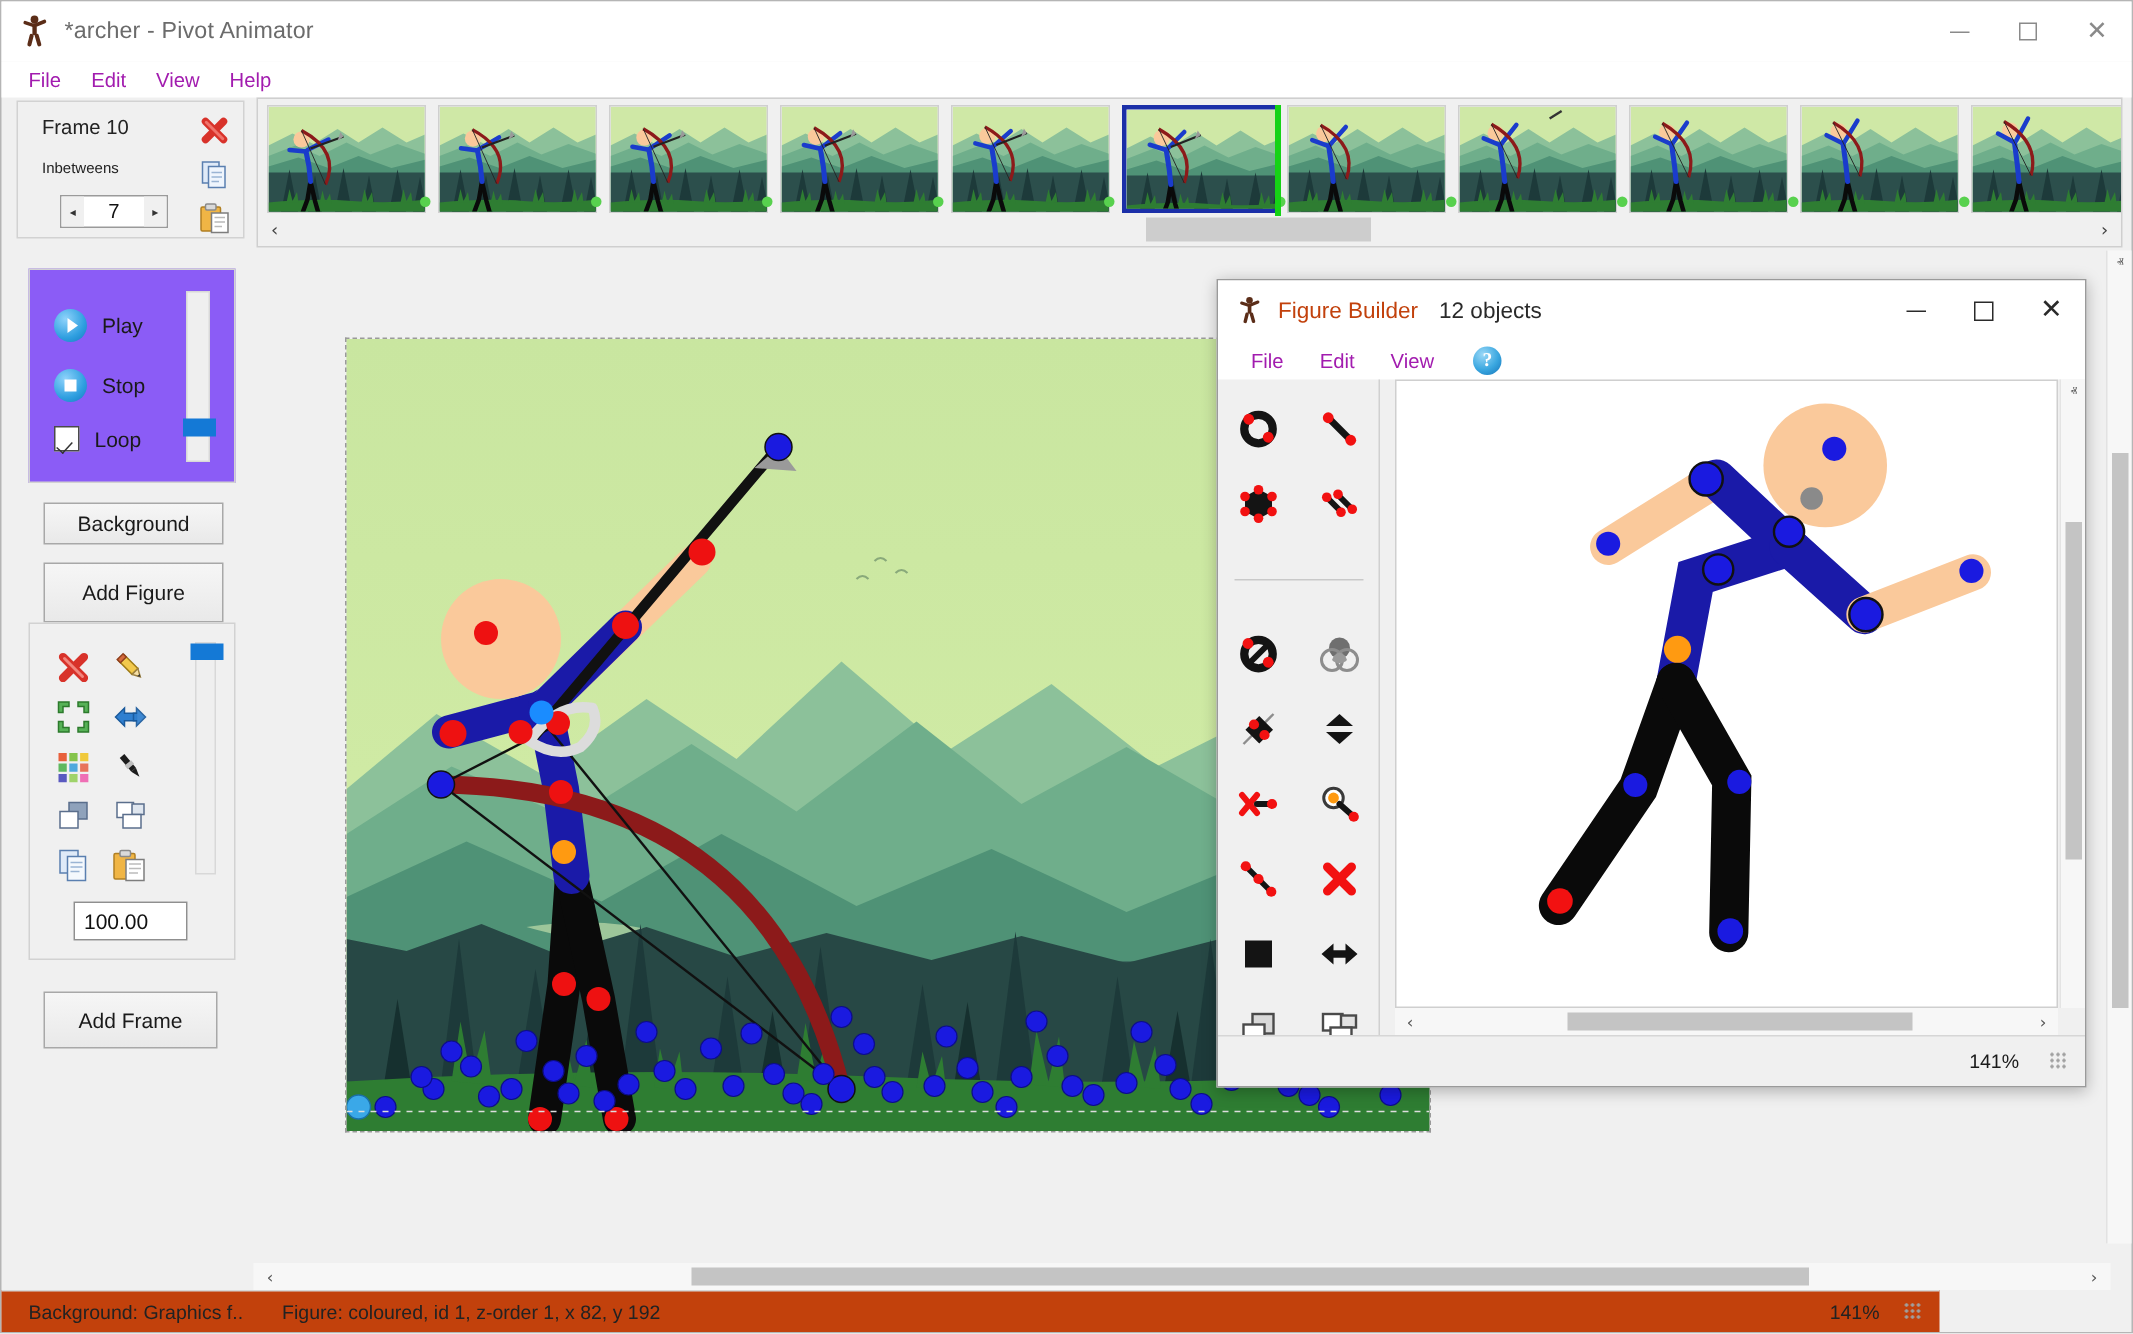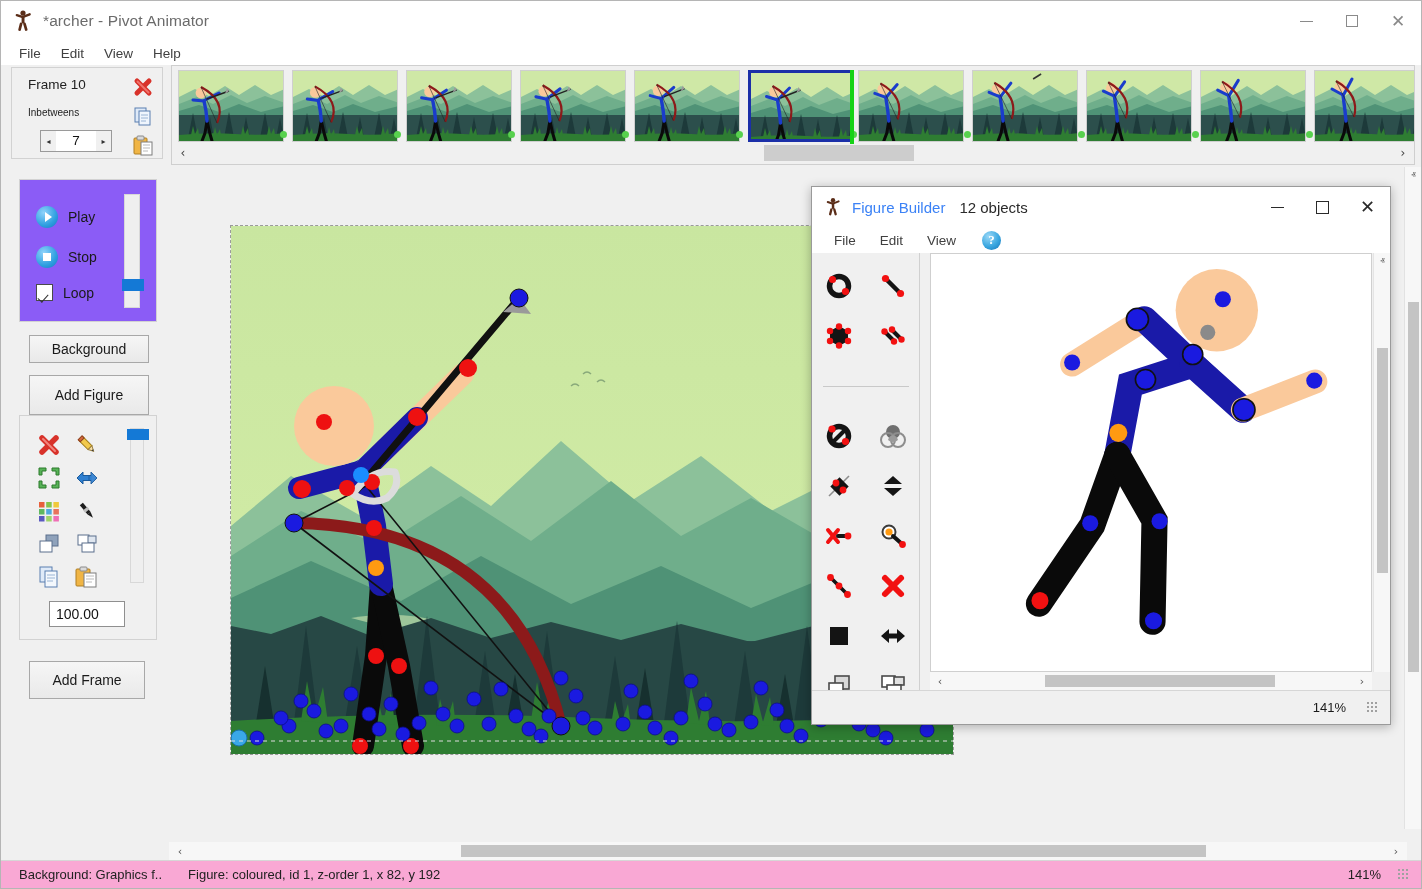--- a/index.html
+++ b/index.html
@@ -39,21 +39,21 @@
   .glyph-min { width: 13px; height: 1px; background: #8a8a8a; }
   .glyph-max { width: 12px; height: 12px; border: 1px solid #8a8a8a; }
   .glyph-close { font-size: 17px; line-height: 1; color: #8a8a8a; font-family: "DejaVu Sans", sans-serif;}
 
   
   .menubar {
     position: absolute; left: 0; top: 40px; width: 1420px; height: 24px;
     background: #ffffff; display: flex; align-items: center; padding-left: 8px;
   }
   .menu-item {
-    font-size: 13.5px; color: #404040; padding: 2px 10px; cursor: default;
+    font-size: 13.5px; color: #a21caf; padding: 2px 10px; cursor: default;
   }
 
   
   .frame-panel {
     position: absolute; left: 10px; top: 66px; width: 152px; height: 92px;
     background: #f0f0f0; border: 1px solid #d2d2d2;
   }
   .frame-label {
     position: absolute; left: 16px; top: 9px; font-size: 13.5px; color: #222;
   }
@@ -181,40 +181,40 @@
   .h-scrollbar {
     position: absolute; left: 168px; bottom: 28px; width: 1238px; height: 18px;
     background: #f7f7f7; display: flex; align-items: center;
   }
   .h-scrollbar .arrow { width: 22px; text-align:center; font-size:11px; color:#555; font-family:"DejaVu Sans",sans-serif;}
   .h-scrollbar .track { flex:1; position: relative; height:18px; }
   .h-scrollbar .track-thumb { position:absolute; top:3px; height:12px; background:#c4c4c4; }
 
   
   .statusbar {
-    position: absolute; left: 0; bottom: 0; width: 1420px; height: 28px;
-    background: #f9a8d4; border-top: 1px solid #d6d6d6;
+    position: absolute; left: 0; bottom: 0; width: 1292px; height: 28px;
+    background: #c2410c; border-top: 1px solid #d6d6d6;
     display: flex; align-items: center;
   }
   .status-bg { margin-left: 18px; font-size: 13px; color: #222; }
   .status-fig { margin-left: 26px; font-size: 13px; color: #222; }
   .status-zoom { position: absolute; right: 40px; font-size: 13px; color: #222; }
   .grip { position:absolute; right: 10px; width: 14px; height: 14px; }
 
   
   .fb-window {
     position: absolute; left: 810px; top: 185px; width: 580px; height: 539px;
     background: #ffffff; border: 1px solid #9a9a9a;
     box-shadow: 0 2px 10px rgba(0,0,0,.28);
   }
   .fb-title {
     height: 40px; display: flex; align-items: center; background: #fff;
   }
   .fb-title-icon { width: 22px; height: 22px; margin-left: 10px; margin-right: 8px; position: relative; }
-  .fb-title-text { font-size: 15px; color: #3b82f6; }
+  .fb-title-text { font-size: 15px; color: #c2410c; }
   .fb-title-sub { font-size: 15px; color: #2a2a2a; margin-left: 14px; }
   .fb-wincontrols { position: absolute; right: 0; top: 0; height: 40px; display: flex; }
   .fb-wb { width: 45px; height: 40px; display:flex; align-items:center; justify-content:center; }
   .fb-wb .gmin { width: 13px; height: 1px; background: #2a2a2a; }
   .fb-wb .gmax { width: 13px; height: 13px; border: 1px solid #2a2a2a; }
   .fb-wb .gclose { font-size: 18px; color: #2a2a2a; line-height:1; font-family:"DejaVu Sans",sans-serif; }
 
   .fb-menubar {
     height: 26px; background: #fff; display: flex; align-items: center; padding-left: 12px; gap: 4px;
   }

